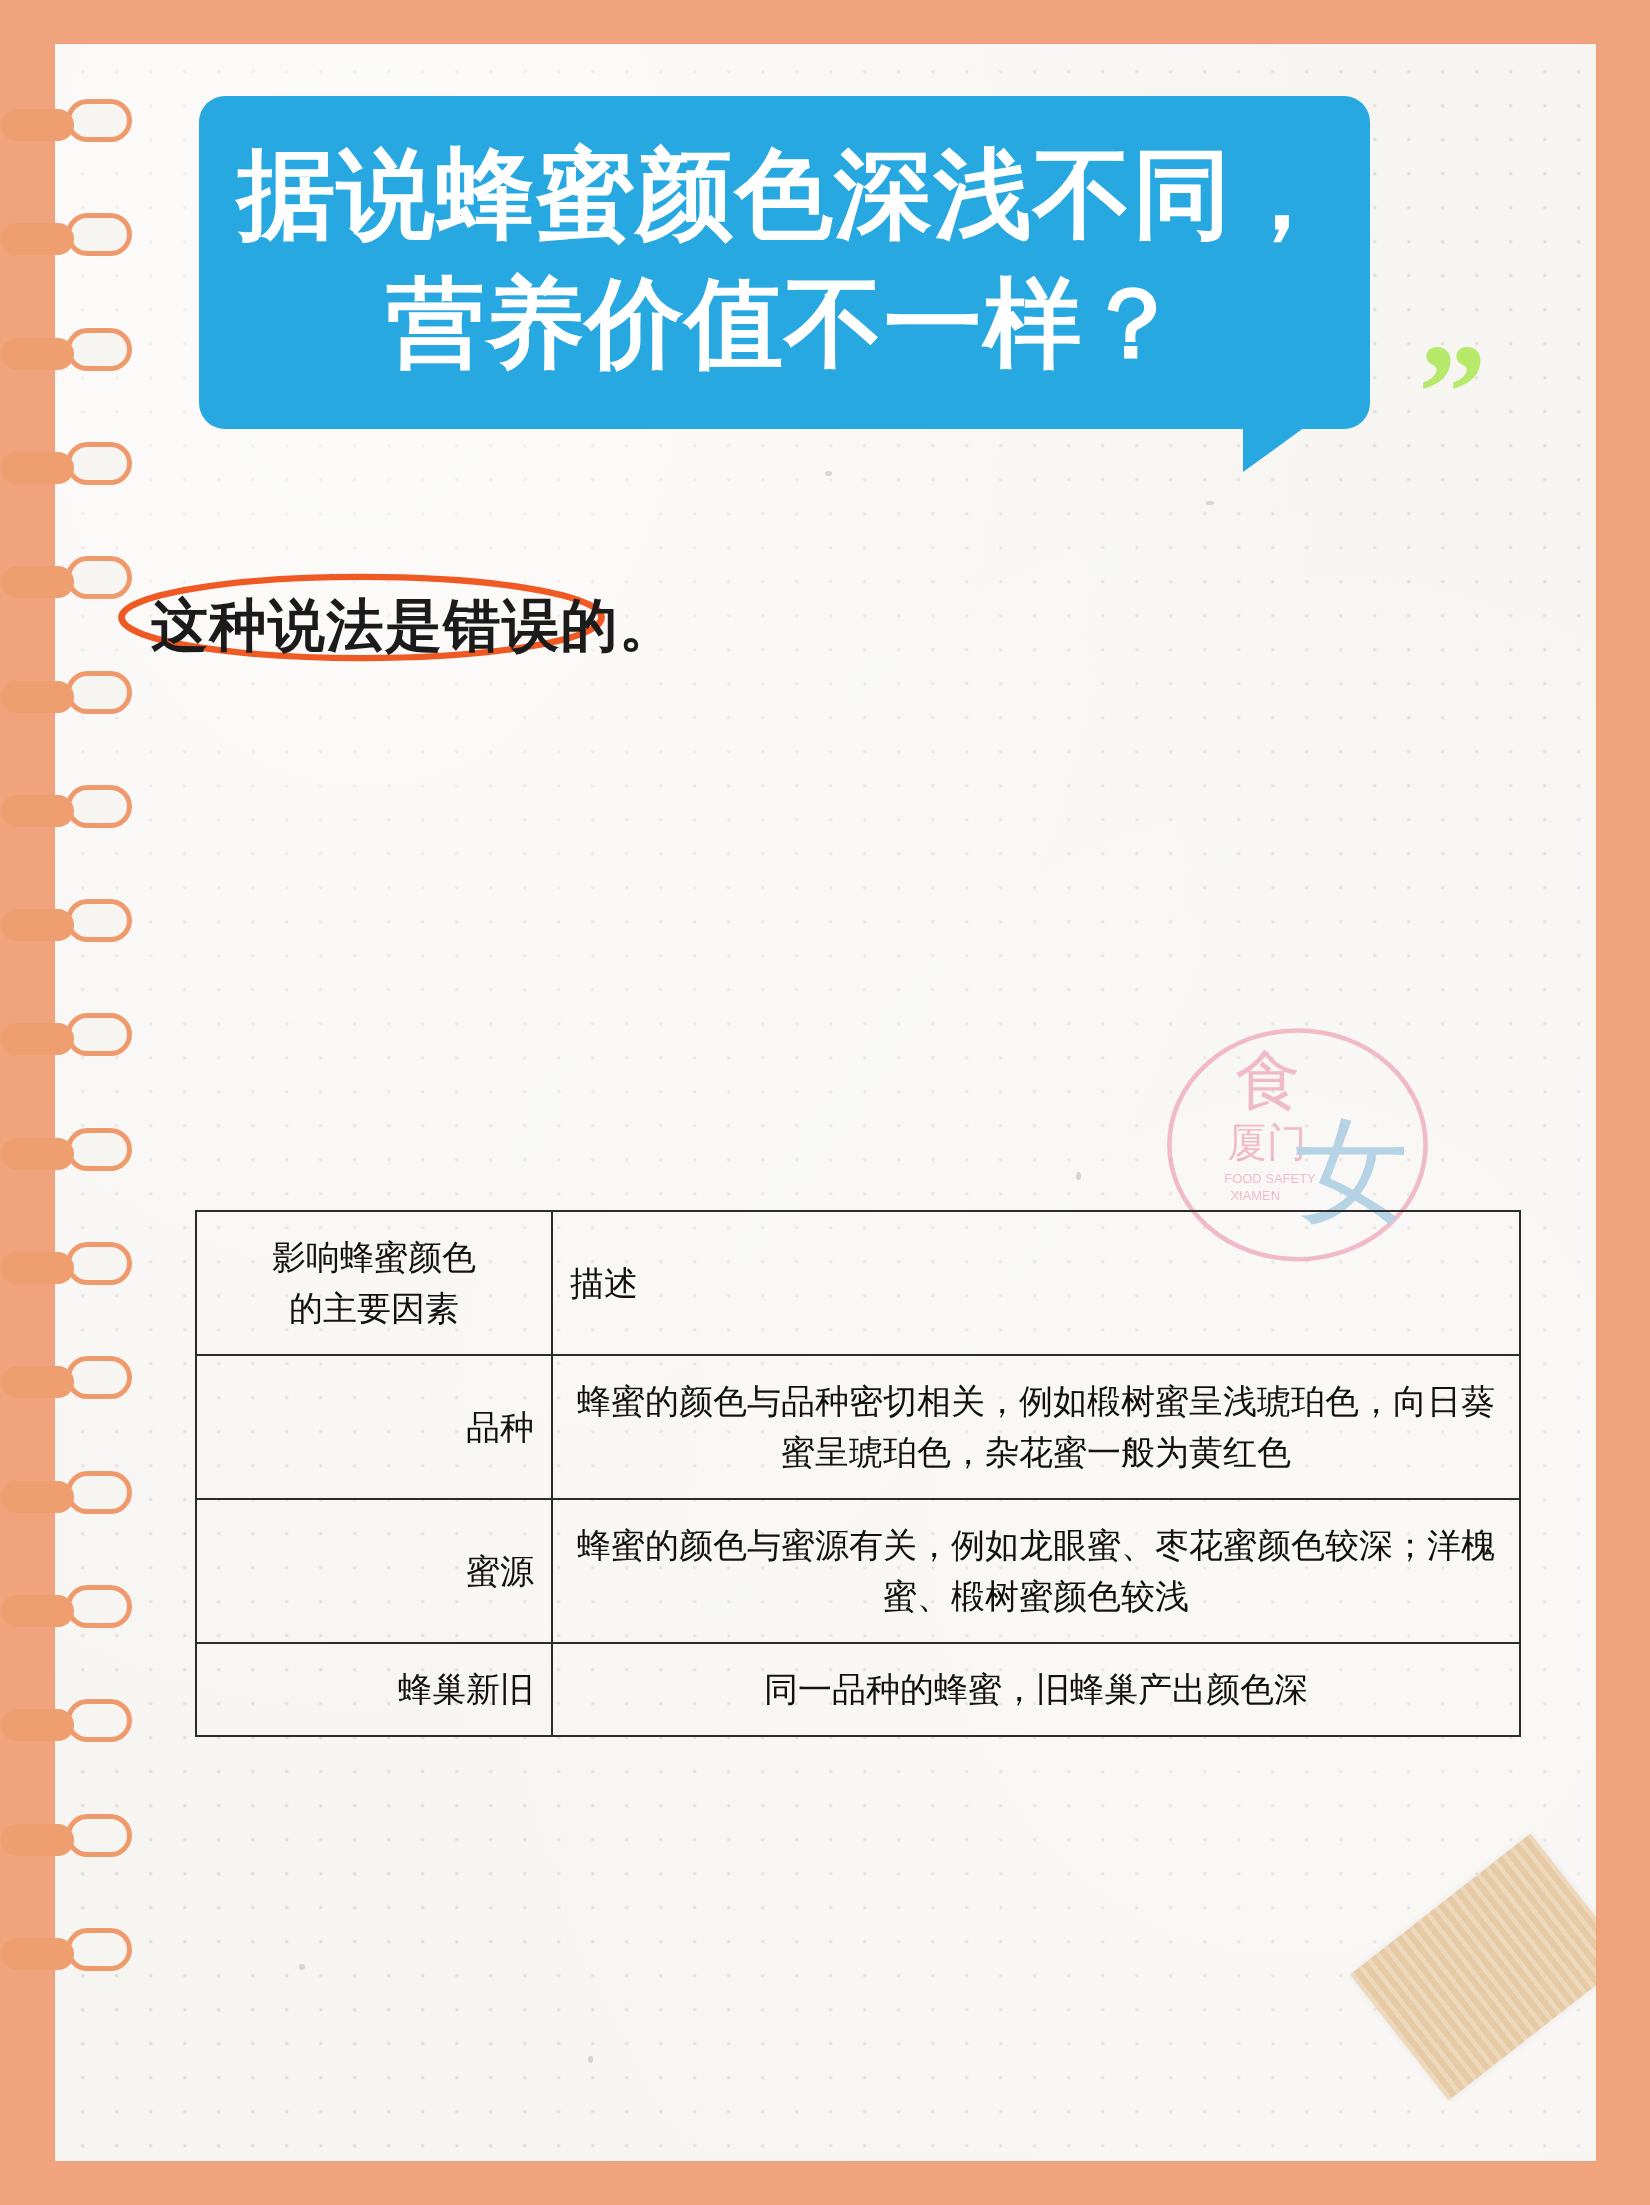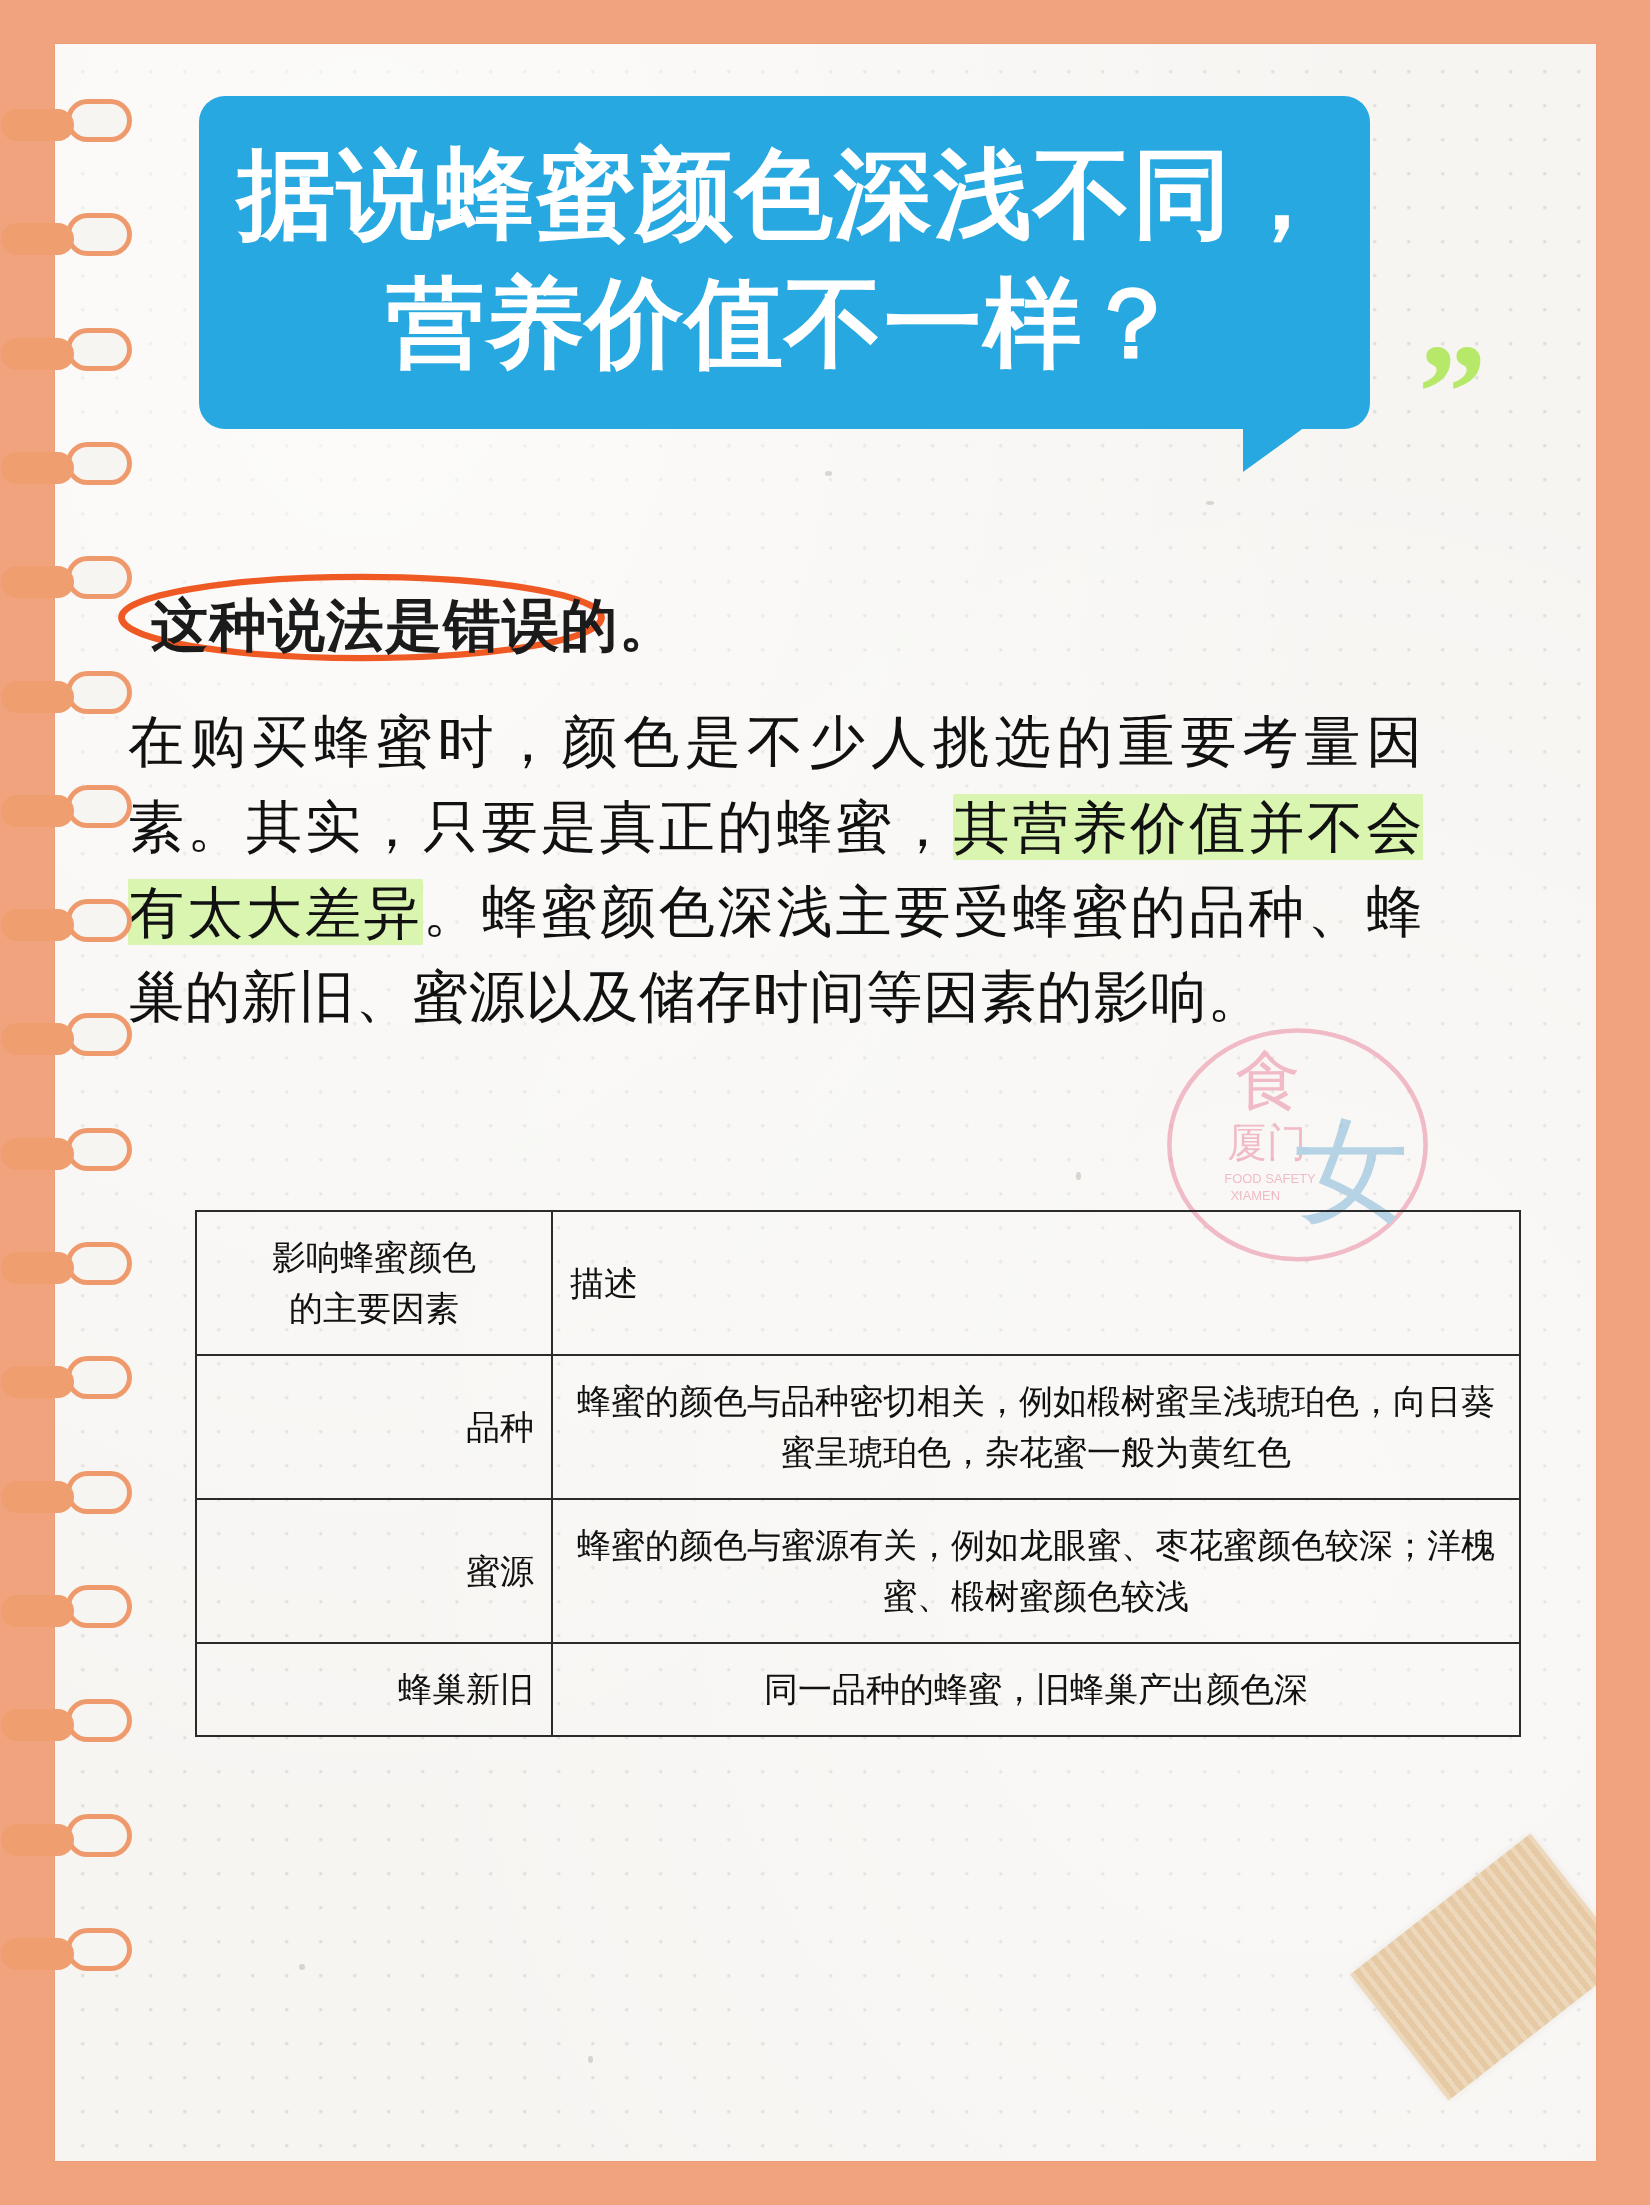--- a/index.html
+++ b/index.html
@@ -280,23 +280,20 @@
       <span class="quote quote-close" style="left:1219px;top:229px;">”</span>
     </div>
 
     <div class="subtitle-wrap" style="left:76px;top:533px;">
       <svg class="ellipse" viewBox="0 0 660 130" preserveAspectRatio="none">
         <ellipse cx="330" cy="65" rx="320" ry="58" fill="none" stroke="#ef5a24" stroke-width="9"></ellipse>
       </svg>
       <div class="subtitle">这种说法是错误的。</div>
     </div>
 
-    <div class="body-text" style="left:73px;top:655px;width:1295px;">
-      <span>在购买蜂蜜时，颜色是不少人挑选的重要考量因素。其实，只要是真正的蜂蜜，</span><span class="hl">其营养价值并不会有太大差异</span><span>。蜂蜜颜色深浅主要受蜂蜜的品种、蜂巢的新旧、蜜源以及储存时间等因素的影响。</span>
-    </div>
 
     <div class="watermark" style="left:1090px;top:975px;">
       <svg viewBox="0 0 400 330">
         <ellipse cx="200" cy="165" rx="168" ry="150" fill="none" stroke="#e98aa0" stroke-width="6"></ellipse>
         <text x="118" y="110" font-family="'Liberation Serif', serif" font-size="86" fill="#e98aa0">食</text>
         <text x="108" y="180" font-family="'Liberation Serif', serif" font-size="52" fill="#e98aa0">厦门</text>
         <text x="104" y="215" font-family="'Liberation Sans', sans-serif" font-size="17" fill="#e98aa0">FOOD SAFETY</text>
         <text x="112" y="238" font-family="'Liberation Sans', sans-serif" font-size="17" fill="#e98aa0">XIAMEN</text>
         <text x="196" y="250" font-family="'Liberation Serif', serif" font-size="150" fill="#7fb6d8">女</text>
       </svg>

